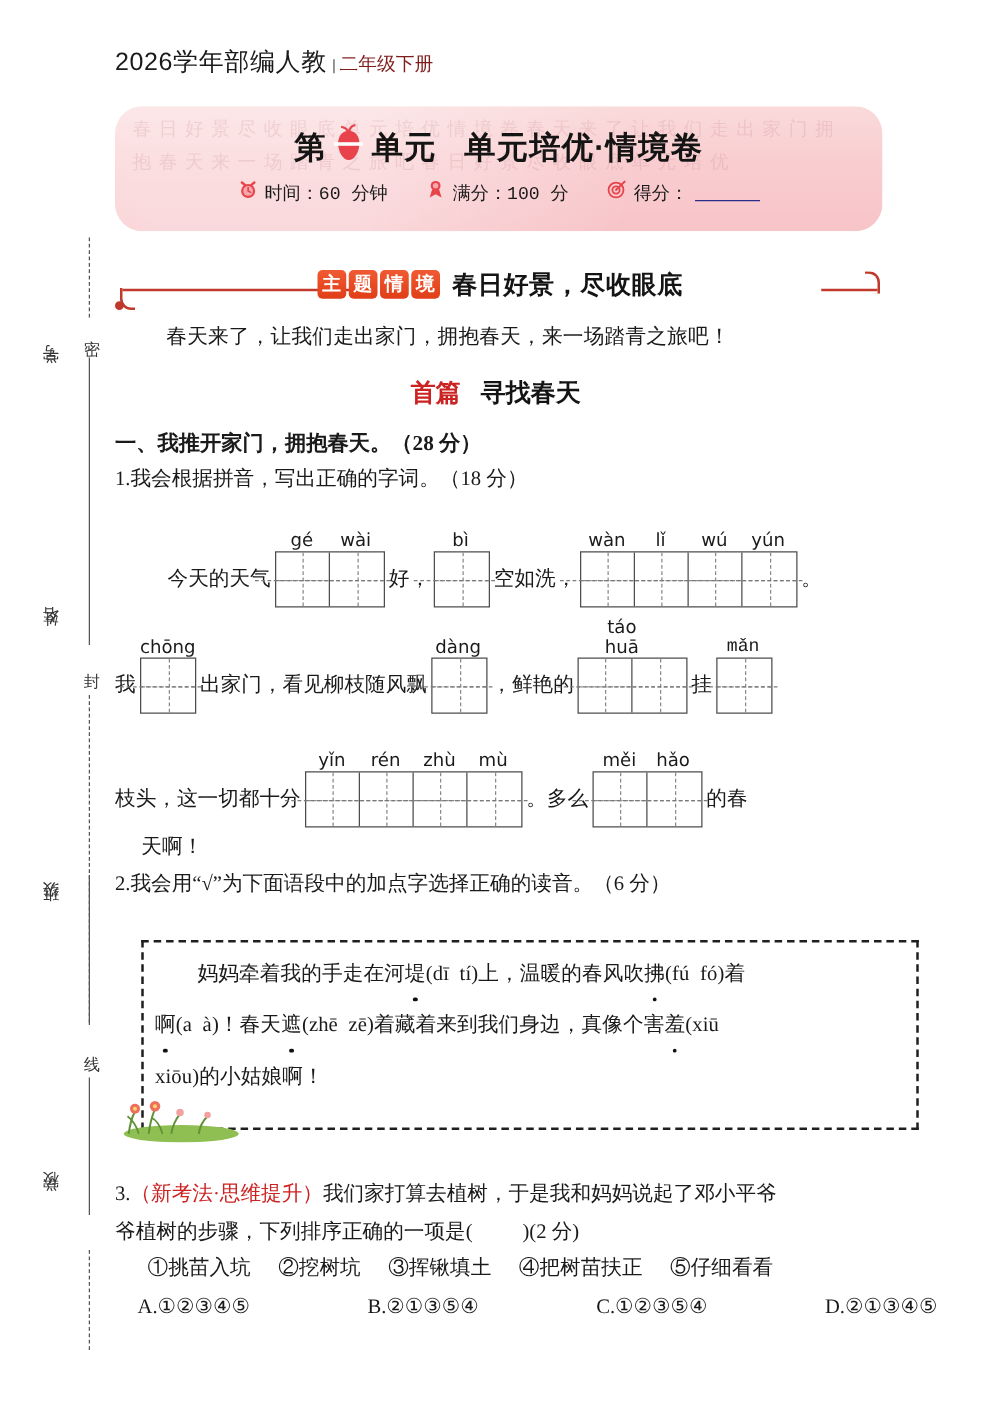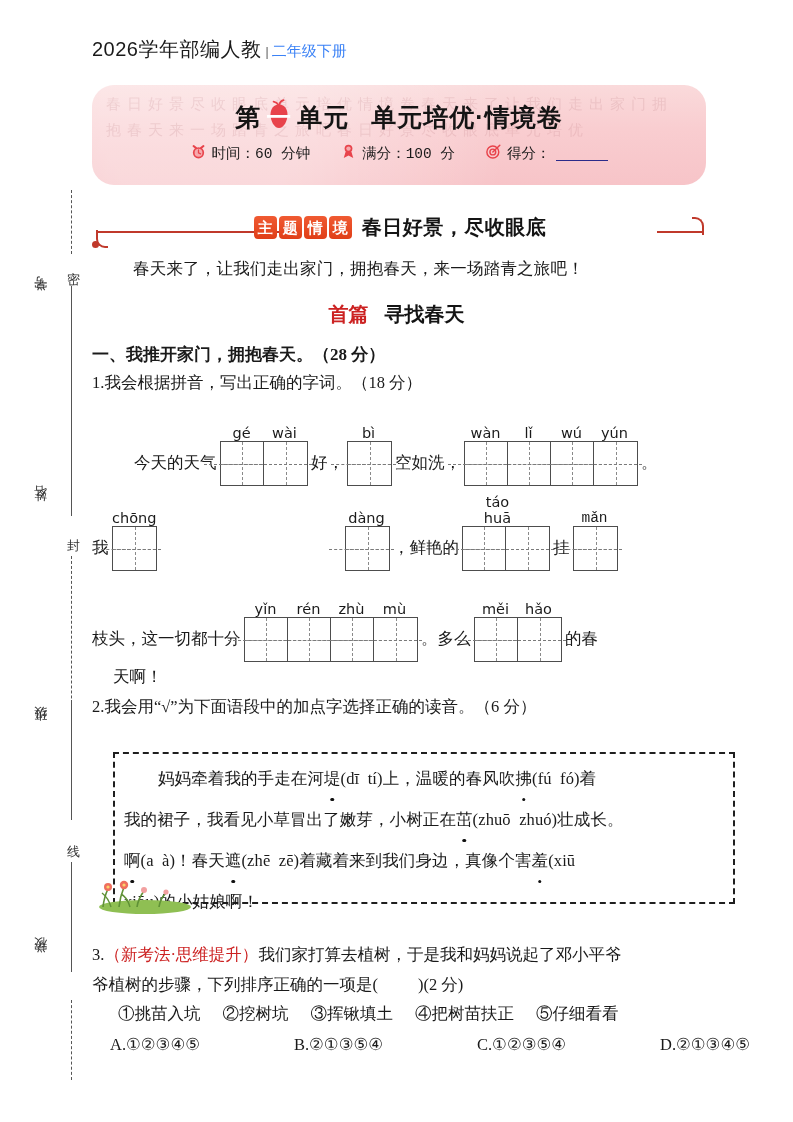--- a/index.html
+++ b/index.html
@@ -33,21 +33,21 @@
   }
   .topline .sep {
     font-family: "Liberation Sans", sans-serif;
     font-size: 12px;
     color: #555;
     margin: 0 3px 0 4px;
   }
   .topline .grade-sub {
     font-family: Liberation Serif, serif;
     font-size: 15px;
-    color: #3b82f6;
+    color: #7f1d1d;
   }
 
   
   .banner {
     position: absolute;
     left: 92px;
     top: 85px;
     width: 614px;
     height: 100px;
     border-radius: 22px 22px 22px 22px;
@@ -556,20 +556,21 @@
   </div>
 <div class="pyrow" id="row2">
     <div class="txt" style="left: 0px;">我</div>
     <div class="grid" style="left: 20px;">
       <div class="cell"></div>
     </div>
     <div class="py" style="left: 20px;">
       <span>chōng</span>
     </div>
     <div class="lead-dash" style="left: 4px; width: 65px;"></div>
+    <div class="txt" style="left: 68px;">出家门，看见柳枝随风飘</div>
     <div class="grid" style="left: 253px;">
       <div class="cell"></div>
     </div>
     <div class="py" style="left: 253px;">
       <span>dàng</span>
     </div>
     <div class="lead-dash" style="left: 237px; width: 65px;"></div>
     <div class="txt" style="left: 301px;">，鲜艳的</div>
     <div class="grid" style="left: 370px;">
       <div class="cell"></div>
@@ -616,21 +617,20 @@
     <div class="lead-dash" style="left: 366px; width: 108px;"></div>
     <div class="txt" style="left: 473px;">的春</div>
   </div>
 
 <div style="position:absolute;left:113px;top:666px;font-family:'Liberation Serif',serif;font-size:16.5px;">天啊！</div>
 
 <div class="q-head" id="q2">2.我会用“√”为下面语段中的加点字选择正确的读音。（6 分）</div>
 
 <div class="passage">
   <p><span class="indent"></span>妈妈牵着我的手走在河<span class="dotchar">堤</span>(dī&nbsp;&nbsp;tí)上，温暖的春风吹<span class="dotchar">拂</span>(fú&nbsp;&nbsp;fó)着</p>
-  <p>我的裙子，我看见小草冒出了嫩芽，小树正在<span class="dotchar">茁</span>(zhuō&nbsp;&nbsp;zhuó)壮成长。</p>
   <p><span class="dotchar">啊</span>(a&nbsp;&nbsp;à)！春天<span class="dotchar">遮</span>(zhē&nbsp;&nbsp;zē)着藏着来到我们身边，真像个害<span class="dotchar">羞</span>(xiū</p>
   <p>xiōu)的小姑娘啊！</p>
 
   <div class="grass">
     <svg width="96" height="40" viewBox="0 0 96 40">
       <ellipse cx="48" cy="33" rx="46" ry="7" fill="#8fbf53"></ellipse>
       <path d="M6 33 C7 24 9 19 11 15" stroke="#5f9136" stroke-width="1.6" fill="none"></path>
       <path d="M22 33 C23 24 25 18 27 13" stroke="#5f9136" stroke-width="1.6" fill="none"></path>
       <path d="M40 33 C41 26 44 21 47 17" stroke="#5f9136" stroke-width="1.6" fill="none"></path>
       <path d="M62 33 C63 26 66 22 69 19" stroke="#5f9136" stroke-width="1.6" fill="none"></path>

